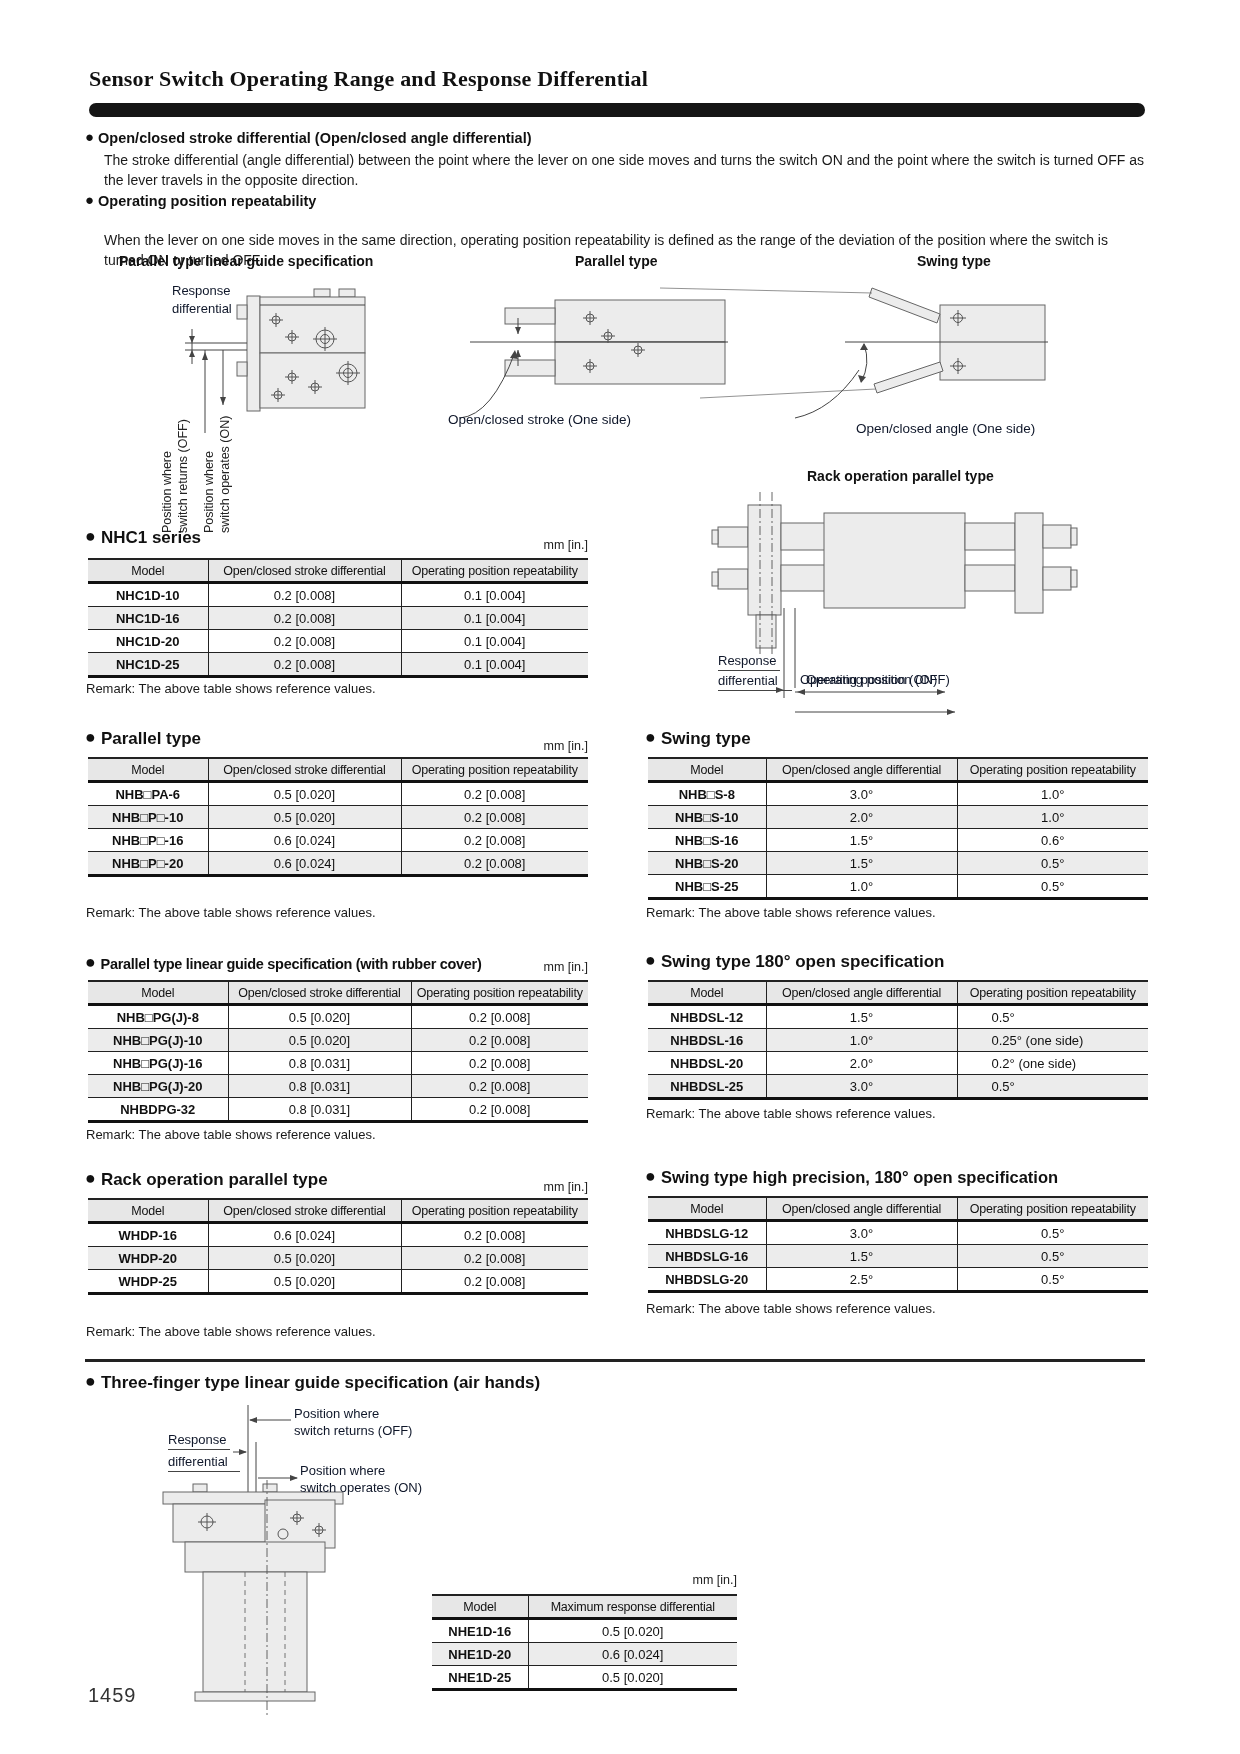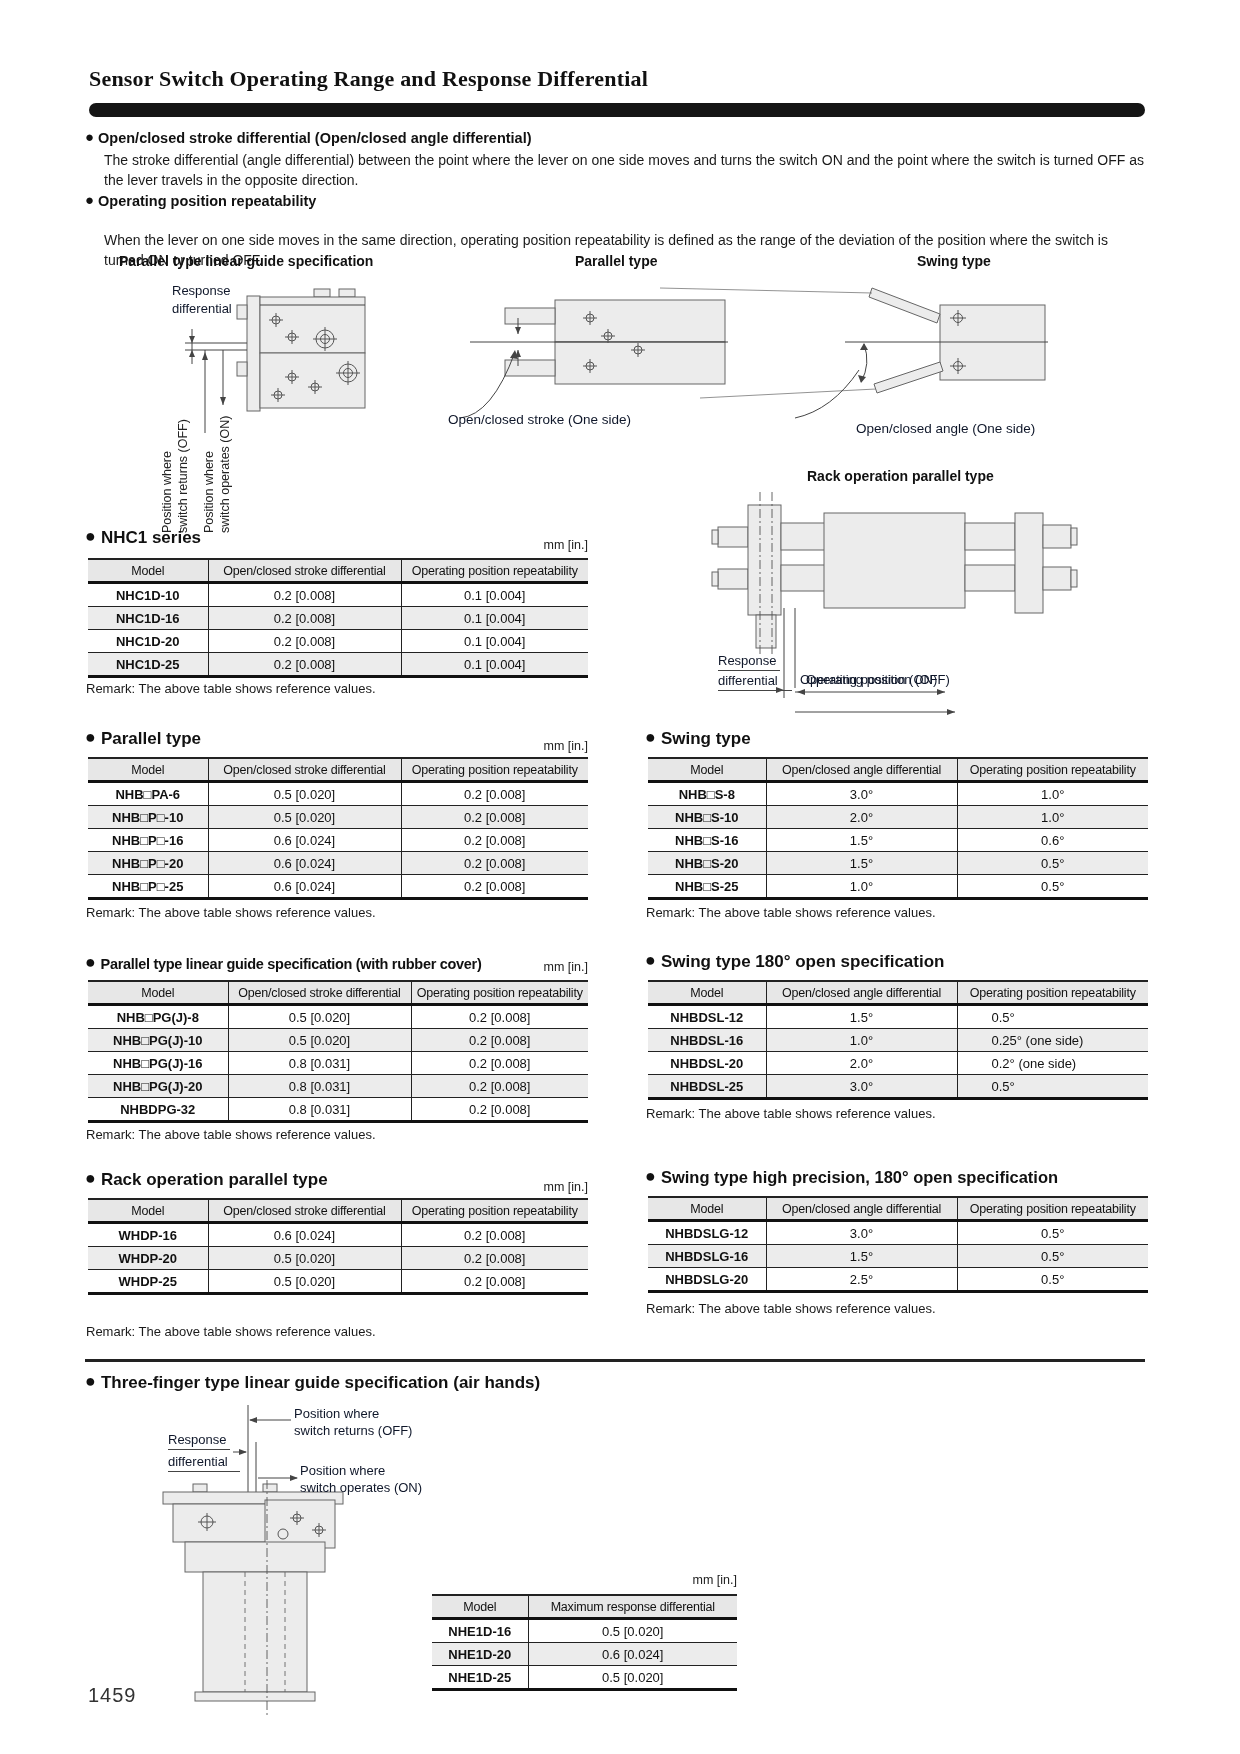--- a/index.html
+++ b/index.html
@@ -276,25 +276,20 @@
         <tr>
             <td class="m">NHB□P□-16</td>
             <td>0.6 [0.024]</td>
             <td>0.2 [0.008]</td>
           </tr>
         <tr>
             <td class="m">NHB□P□-20</td>
             <td>0.6 [0.024]</td>
             <td>0.2 [0.008]</td>
           </tr>
-        <tr>
-            <td class="m">NHB□P□-25</td>
-            <td>0.6 [0.024]</td>
-            <td>0.2 [0.008]</td>
-          </tr>
       </tbody>
     </table>
   </div>
   <div class="abs remark" style="left:86px;top:905px;">Remark: The above table shows reference values.</div>
 
   <div class="abs sec-head bigdot" style="left:645px;top:728px;"><span>Swing type</span></div>
   <div class="abs" style="left:648px;top:757px;width:500px;">
     <table class="tbl">
       <colgroup>
           <col style="width:118px">

